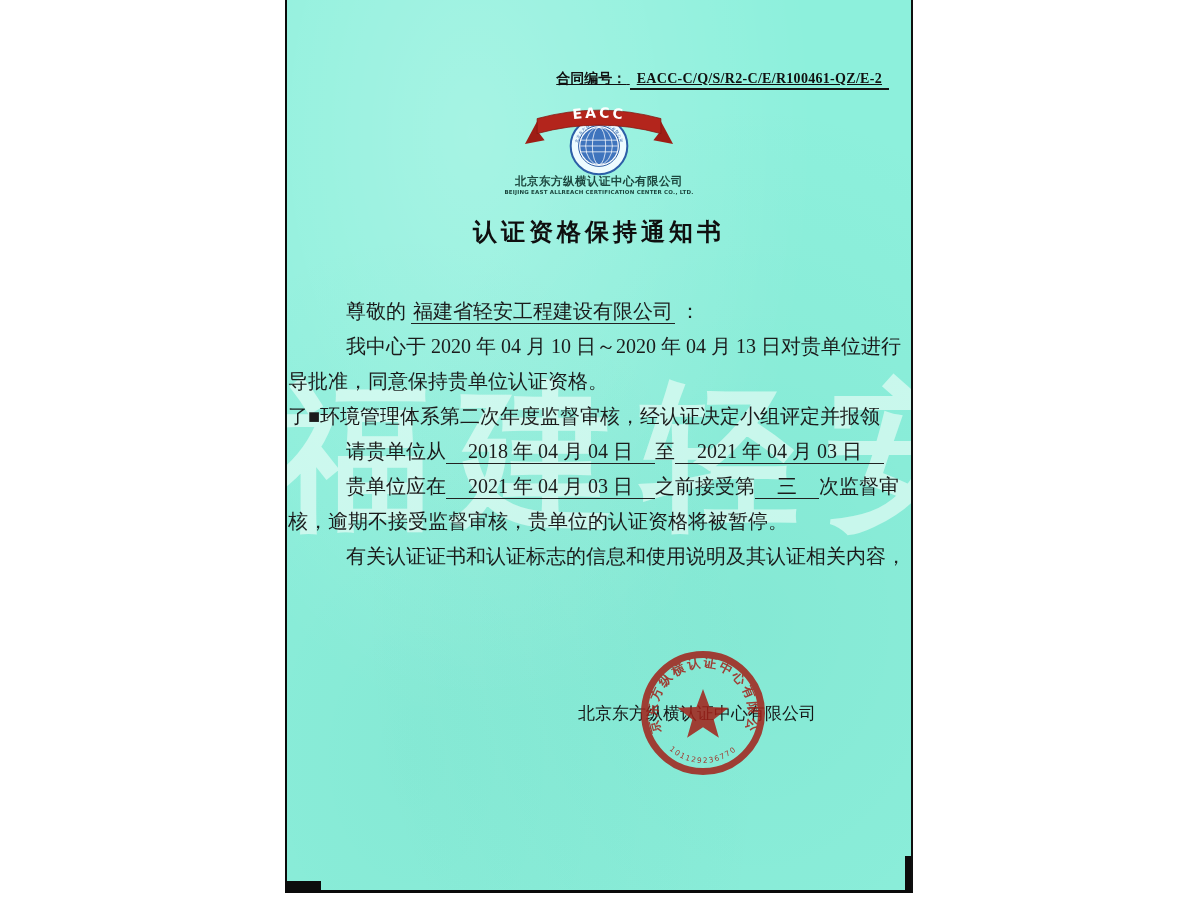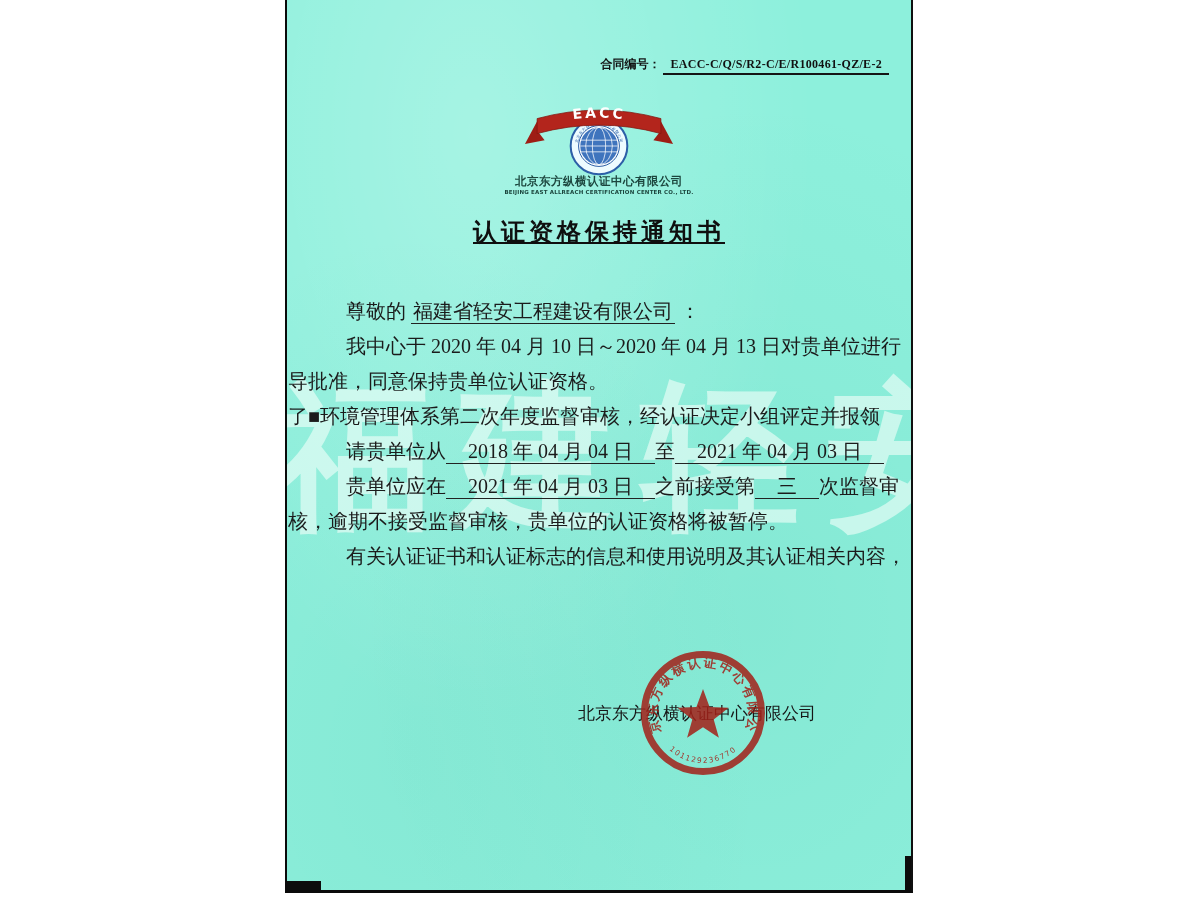--- a/index.html
+++ b/index.html
@@ -23,36 +23,36 @@
 
   .mark-bl{position:absolute;left:0;bottom:0;width:34px;height:9px;background:#0c0c0c;}
   .mark-br{position:absolute;right:0;bottom:0;width:6px;height:34px;background:#0c0c0c;}
 
   #watermark{position:absolute;top:352px;left:-14px;white-space:nowrap;z-index:1;
     font-family:"DejaVu Sans","Liberation Sans",sans-serif;font-weight:bold;
     font-size:158px;letter-spacing:26px;color:var(--watermark);pointer-events:none;}
 
   .layer{position:relative;z-index:2;}
 
-  #contract{position:absolute;top:56px;right:22px;font-size:12px;font-weight:bold;color:#111;}
+  #contract{position:absolute;top:70px;right:22px;font-size:14px;font-weight:bold;color:#111;text-decoration:underline;}
   #contract .num{border-bottom:2px solid #151515;padding:0 7px 2px 7px;letter-spacing:.3px;}
 
   #letterhead{position:absolute;top:0;left:0;width:100%;height:210px;}
   #lh-ribbon{position:absolute;top:104px;left:50%;transform:translateX(-50%);z-index:3;}
   #lh-globe{position:absolute;top:116px;left:50%;transform:translateX(-50%);z-index:2;}
   #lh-cn{position:absolute;top:174px;width:100%;text-align:center;z-index:4;
     font-family:"DejaVu Sans","Liberation Sans",sans-serif;font-weight:bold;
     font-size:11.5px;letter-spacing:.5px;color:var(--letterhead-ink);}
   #lh-en{position:absolute;top:189px;width:100%;text-align:center;z-index:4;
     font-family:"DejaVu Sans","Liberation Sans",sans-serif;font-weight:bold;
     font-size:5.5px;letter-spacing:.2px;color:var(--letterhead-ink);}
 
   #doc-title{position:absolute;top:216px;width:100%;text-align:center;
     font-family:"DejaVu Sans","Liberation Sans",sans-serif;font-weight:bold;
-    font-size:24px;letter-spacing:4px;color:#0f0f0f;text-decoration:underline;}
+    font-size:24px;letter-spacing:4px;color:#0f0f0f;}
 
   #body-text{position:absolute;top:294px;left:1px;right:18px;
     font-size:20px;color:var(--ink);}
   .body-line{height:35px;line-height:35px;white-space:nowrap;}
   .body-line.indent{padding-left:58px;}
   .fill-underline{border-bottom:1.6px solid #222;padding:0 2px 1px 2px;}
 
   #signature{position:absolute;top:702px;left:160px;width:500px;text-align:center;
     font-size:17px;color:#161616;}
   #sig-date{margin-top:12px;letter-spacing:1px;}

